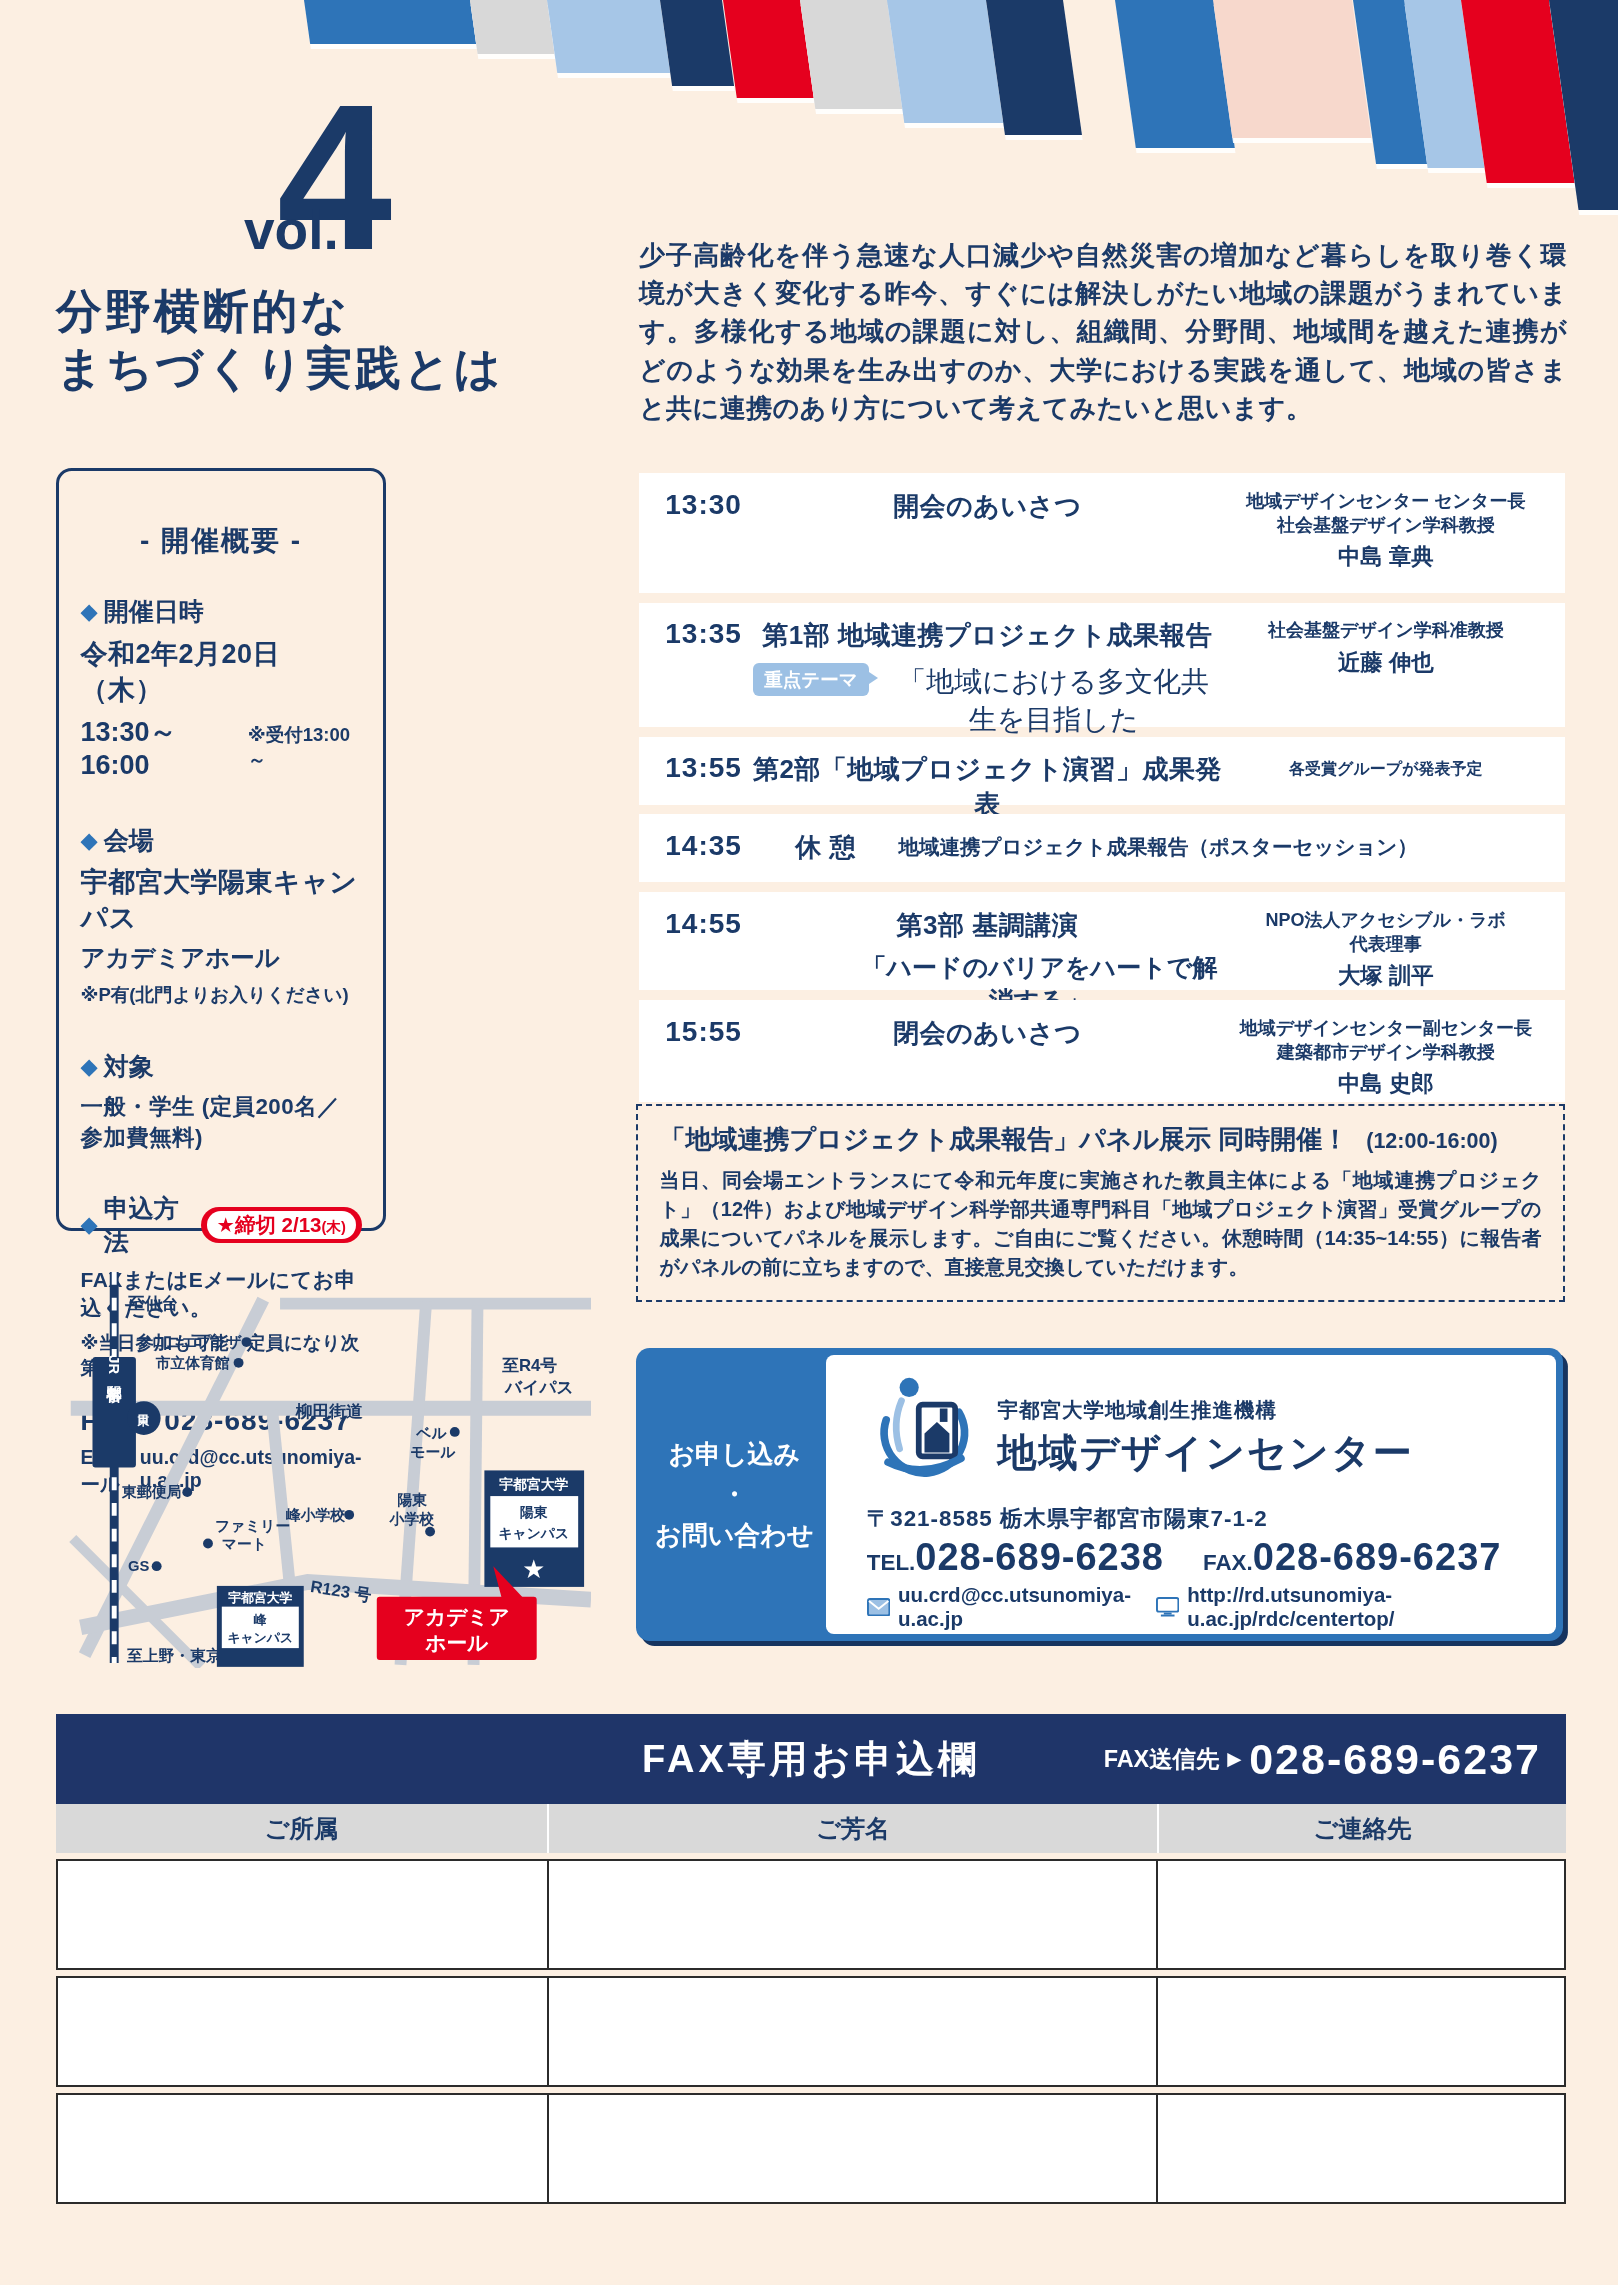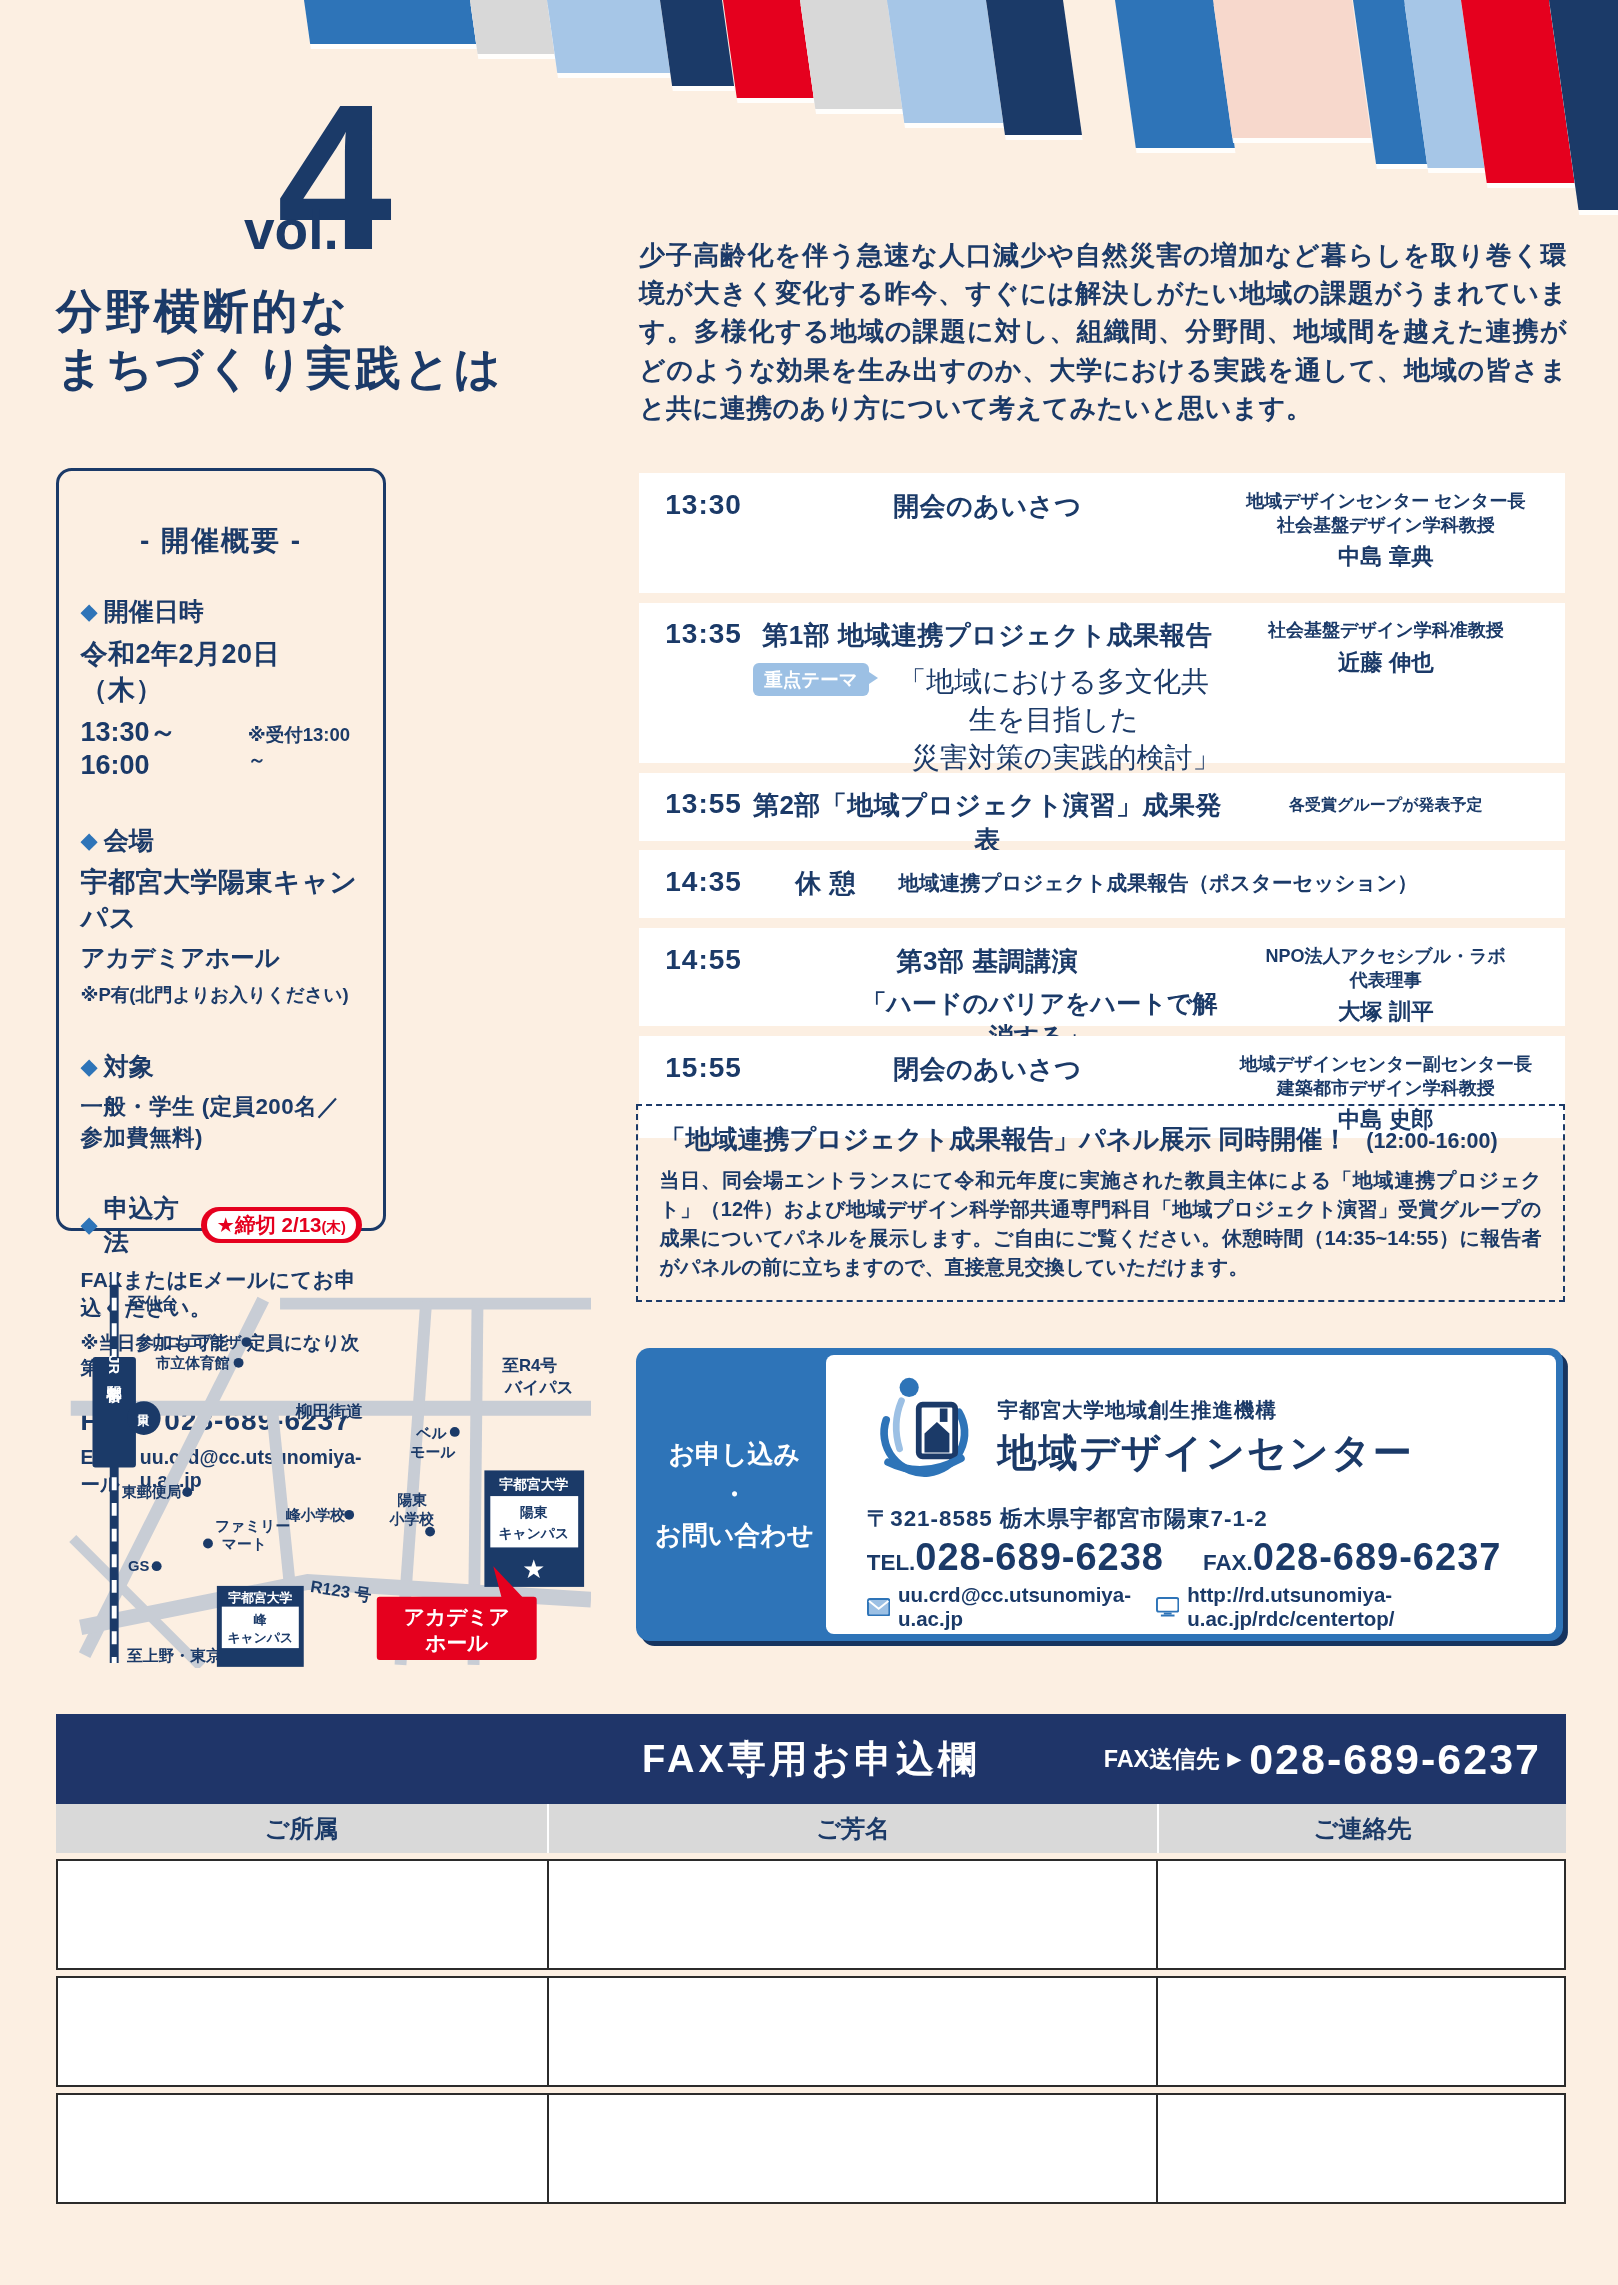--- a/index.html
+++ b/index.html
@@ -39,21 +39,21 @@
   .ov-fax{display:flex;align-items:baseline;margin-top:25px;}
   .ov-fax .l{font-size:26px;font-weight:600;letter-spacing:5.9px;}
   .ov-fax .n{font-size:28px;font-weight:600;margin-left:15.6px;letter-spacing:1px;}
   .ov-mail{display:flex;align-items:baseline;margin-top:7.8px;}
   .ov-mail .l{font-size:19.5px;font-weight:600;}
   .ov-mail .n{font-size:19.5px;font-weight:600;margin-left:7.8px;}
 
   
   .schedule{position:absolute;left:639px;top:473px;width:926px;display:flex;flex-direction:column;gap:9.8px;}
   .row{background:#fff;display:flex;box-sizing:border-box;padding:15.6px 9.8px 0 15.6px;text-align:center;}
-  .r1{height:120px}.r2{height:160px}.r3{height:68px}.r4{height:68px}.r5{height:98px}.r6{height:102px}
+  .r1{height:120px}.r2{height:124px}.r3{height:68px}.r4{height:68px}.r5{height:98px}.r6{height:102px}
   .time{width:98px;font-size:28px;font-weight:700;letter-spacing:1px;flex:none;}
   .main{flex:1;min-width:0;}
   .t{font-size:26px;font-weight:800;letter-spacing:0.5px;}
   .spk{width:327px;flex:none;font-size:18px;font-weight:700;line-height:1.35;padding-right:5.9px;}
   .spk .name{font-size:22.4px;margin-top:4.9px;}
   .sub-row{display:flex;align-items:flex-start;margin-top:9.8px;}
   .badge{position:relative;background:#9cc0e4;color:#fff;font-size:18.5px;font-weight:800;padding:3.9px 11.7px;border-radius:5.9px;margin-right:15.6px;white-space:nowrap;flex:none;}
   .badge:after{content:"";position:absolute;right:-8.8px;top:8.8px;border-left:9.8px solid #9cc0e4;border-top:6.8px solid transparent;border-bottom:6.8px solid transparent;}
   .sub{font-size:28px;font-weight:400;line-height:1.35;}
   .sub .ind{padding-left:25px;}

